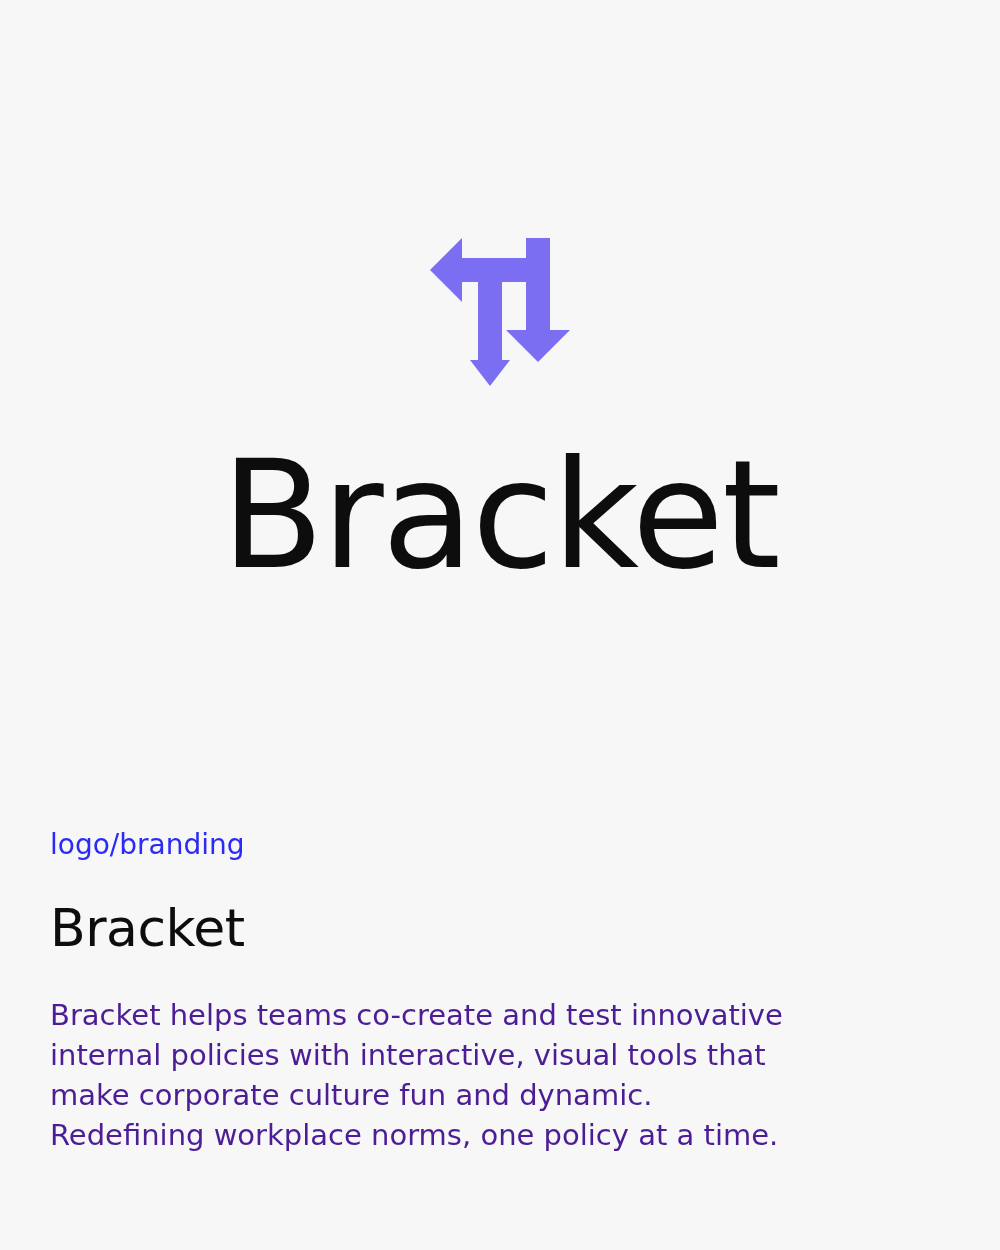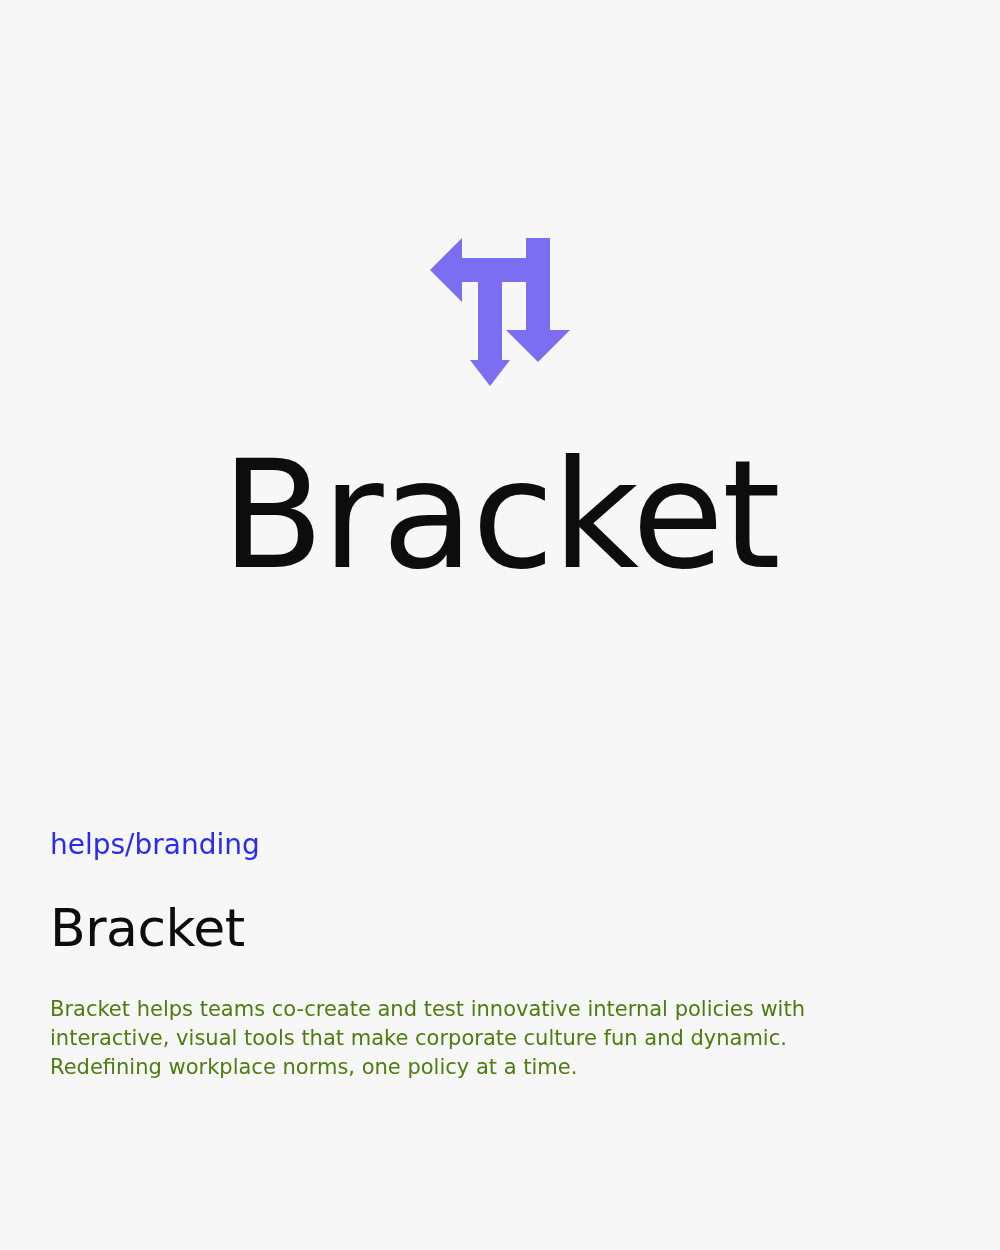--- a/index.html
+++ b/index.html
@@ -63,23 +63,23 @@
     font-family: "DejaVu Sans", sans-serif;
     font-size: 52px;
     font-weight: 400;
     color: #0d0d0d;
     line-height: 1.1;
     margin: 0 0 38px 0;
     letter-spacing: -0.5px;
   }
   .description {
     font-family: "DejaVu Sans", sans-serif;
-    font-size: 21px;
+    font-size: 29px;
     line-height: 1.38;
-    color: #4d7c0f;
+    color: #4c1d95;
     margin: 0;
     max-width: 760px;
   }
 </style>
 </head>
 <body>
 
 <div class="page">
 
   <div class="hero">
@@ -91,18 +91,18 @@
       <polygon fill="#7c6ef2" points="160,28 160,120 180,120 148,152 116,120 136,120 136,28"></polygon>
 
       <rect fill="#7c6ef2" x="88" y="72" width="24" height="88"></rect>
       <polygon fill="#7c6ef2" points="80,150 120,150 100,176"></polygon>
     </svg>
 
     <div class="wordmark">Bracket</div>
   </div>
 
   <div class="caption">
-    <div class="category">helps/branding</div>
+    <div class="category">logo/branding</div>
     <h1 class="title">Bracket</h1>
     <p class="description">Bracket helps teams co-create and test innovative internal policies with interactive, visual tools that make corporate culture fun and dynamic. Redefining workplace norms, one policy at a time.</p>
   </div>
 
 </div>
 
 </body></html>

